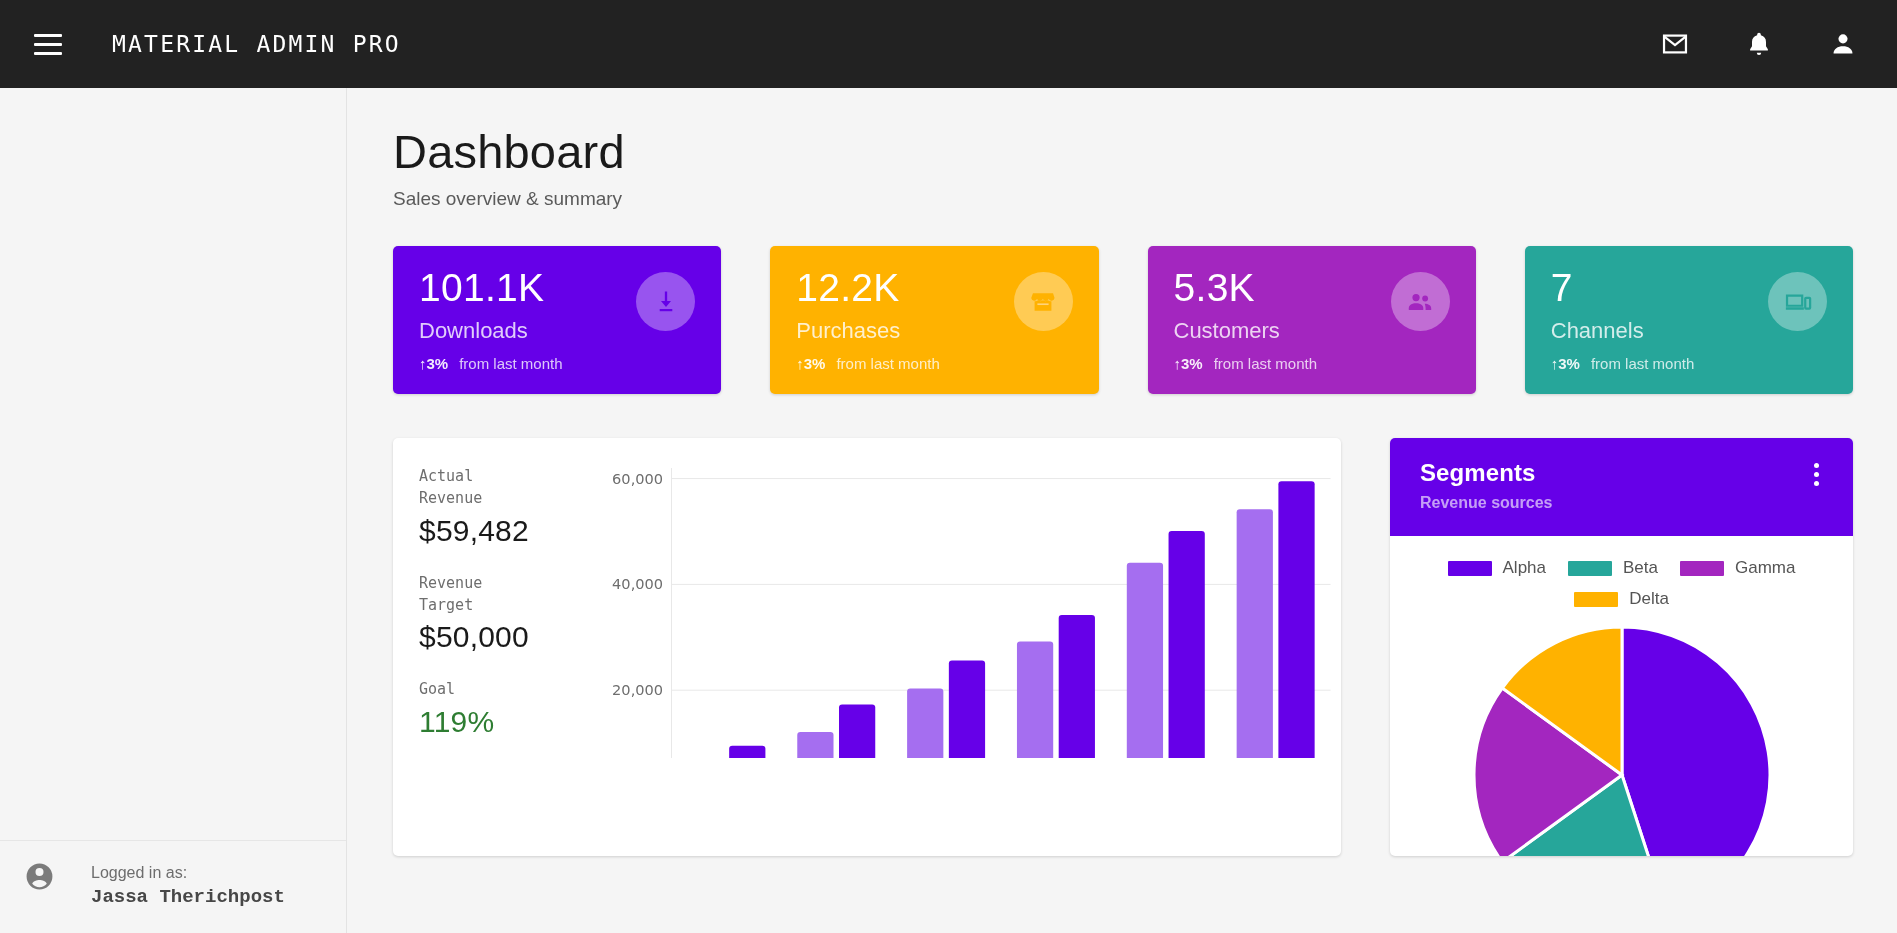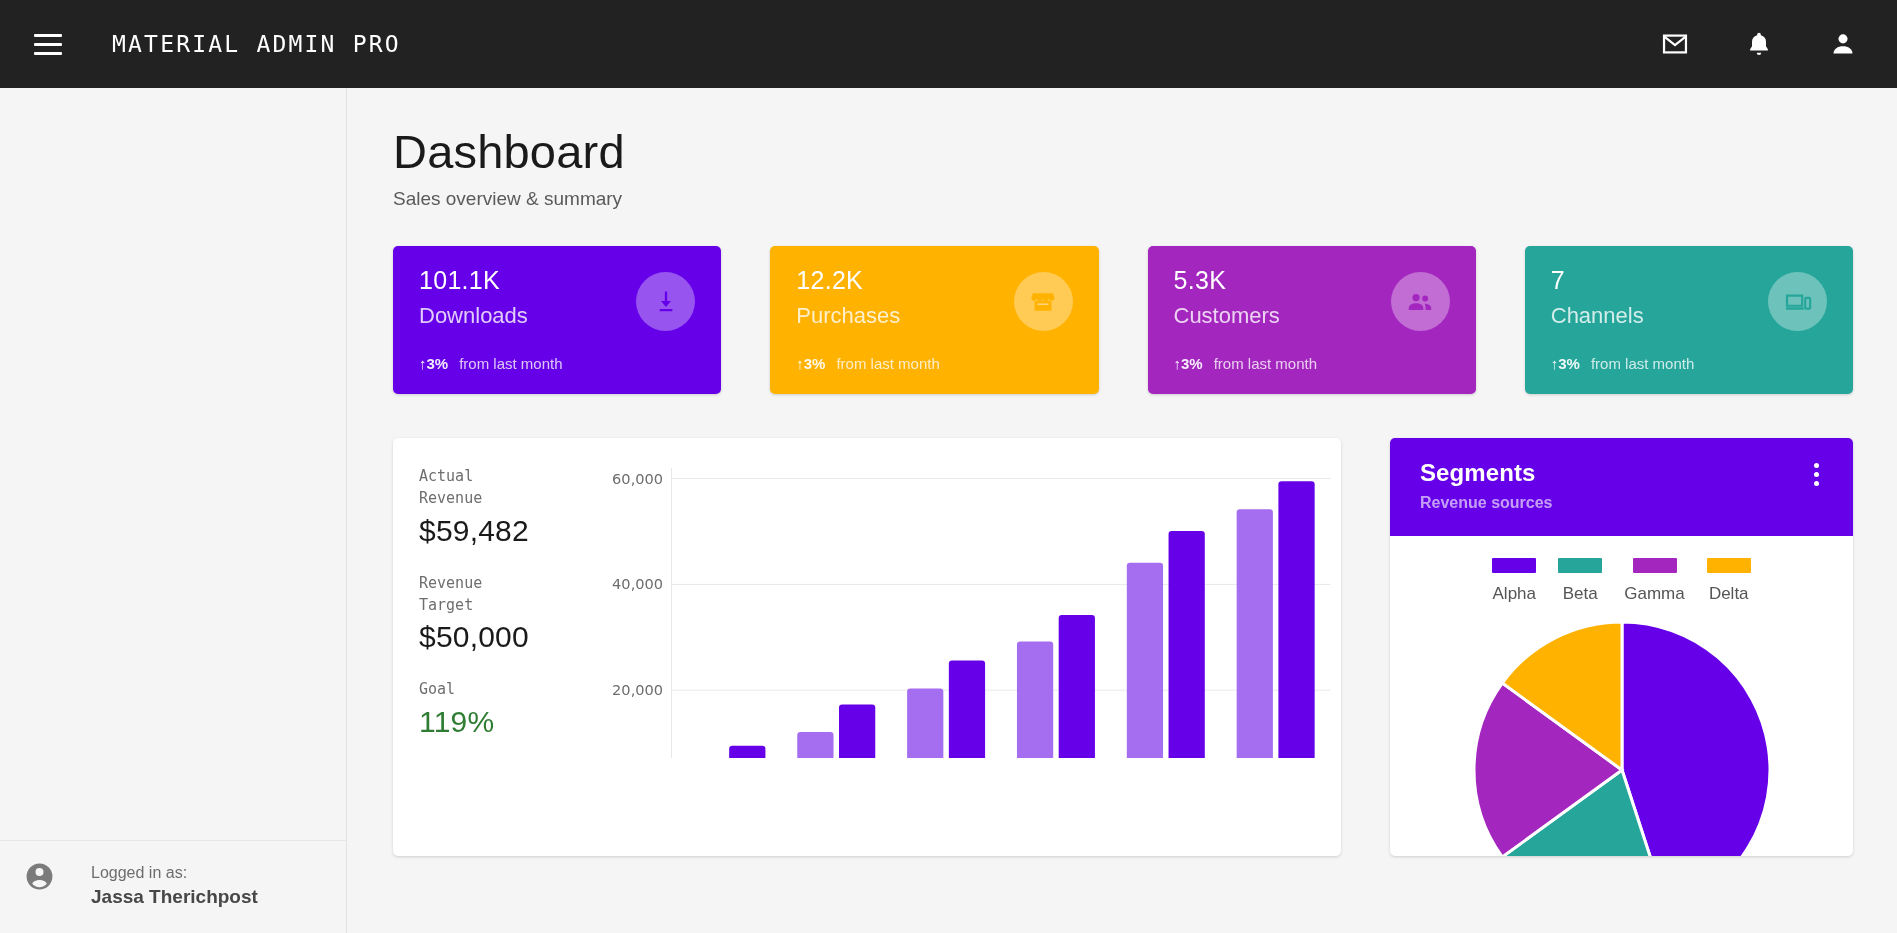--- a/index.html
+++ b/index.html
@@ -56,40 +56,40 @@
   }
   .sidebar-spacer { flex: 1 1 auto; }
   .sidebar-footer {
     border-top: 1px solid #e6e6e6;
     padding: 20px 24px 22px 24px;
     display: flex; align-items: flex-start; gap: 36px;
     background: #f5f5f5;
   }
   .sidebar-footer .avatar { color: #7b7b7b; flex: 0 0 auto; }
   .logged-label { font-size: 16px; color: #6d6d6d; line-height: 1.45; }
-  .logged-name { font-size: 19px; color: #474747; font-weight: 700; line-height: 1.4; }
+  .logged-name { font-size: 19px; color: #474747; font-weight: 700; line-height: 1.4; font-family: Liberation Mono, monospace; }
 
   
   .main {
     flex: 1 1 auto; background: #f5f5f5;
     padding: 36px 44px 0 46px;
     overflow: hidden; position: relative;
   }
   .page-title { font-size: 47px; font-weight: 400; color: #1a1a1a; line-height: 1.18; letter-spacing: .2px; }
   .page-sub { font-size: 19px; color: #5a5a5a; margin-top: 9px; }
 
   
   .stats { display: flex; gap: 49px; margin-top: 36px; }
   .stat-card {
     flex: 1 1 0; height: 148px; border-radius: 5px;
     padding: 21px 22px 0 26px; position: relative;
     box-shadow: 0 1px 3px rgba(0,0,0,.16);
     color: #fff; overflow: hidden;
   }
-  .stat-value { font-size: 25px; font-weight: 400; line-height: 1.1; letter-spacing: .3px; }
+  .stat-value { font-size: 39px; font-weight: 400; line-height: 1.1; letter-spacing: .3px; }
   .stat-label { font-size: 22px; margin-top: 8px; color: rgba(255,255,255,.80); }
   .stat-delta { position: absolute; left: 26px; bottom: 22px; font-size: 15px; display: flex; align-items: baseline; gap: 11px; }
   .stat-delta .pct { font-weight: 700; color: rgba(255,255,255,.92); }
   .stat-delta .txt { color: rgba(255,255,255,.78); }
   .stat-icon {
     position: absolute; right: 26px; top: 26px;
     width: 59px; height: 59px; border-radius: 50%;
     display: flex; align-items: center; justify-content: center;
     background: rgba(255,255,255,.33);
   }
@@ -127,21 +127,21 @@
   }
   .rev-stat-value { font-size: 30px; color: #1a1a1a; margin-top: 4px; letter-spacing: .2px; }
   .rev-stat-value.goal { color: #2e7d32; }
 
   .chart-wrap { flex: 1 1 auto; position: relative; padding-top: 14px; }
   .chart-svg { display: block; width: 100%; height: 306px; }
 
   
   .seg-body { padding: 22px 20px 0 20px; height: 320px; }
   .legend { display: flex; flex-wrap: wrap; justify-content: center; gap: 11px 22px; padding: 0 10px; }
-  .legend-item { display: flex; align-items: center; gap: 11px; flex-direction: column; }
+  .legend-item { display: flex; align-items: center; gap: 11px; }
   .legend-swatch { width: 44px; height: 15px; border-radius: 1px; display: block; }
   .legend-label { font-size: 17px; color: #555555; }
   .pie-wrap { display: flex; justify-content: center; margin-top: 16px; }
 </style>
 </head>
 <body>
 
 <div class="app">
 
   <div class="topbar">

